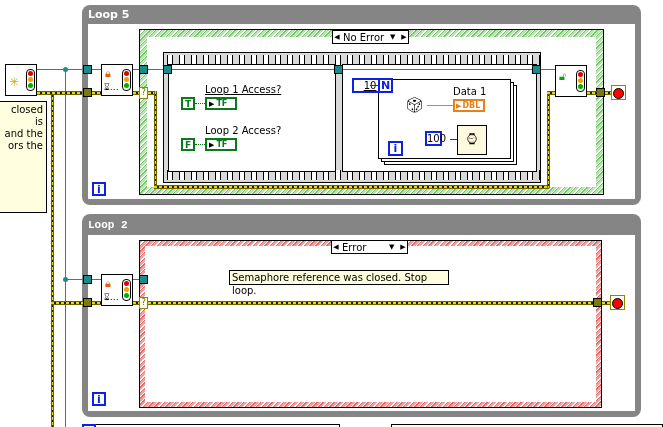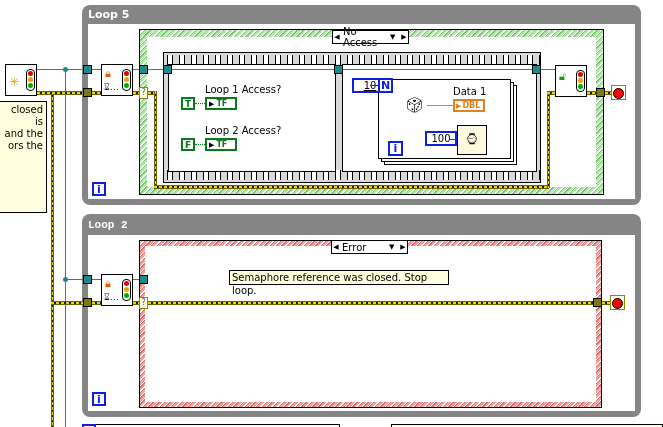--- a/index.html
+++ b/index.html
@@ -85,21 +85,21 @@
   </div>
 </div>
 <div class="abs wire-teal" style="left:133px;top:69px;width:10px;height:1px;"></div>
 <div class="abs wire-err" style="left:133px;top:91px;width:10px;height:4px;"></div>
 
 <div class="abs case-green" style="left:139px;top:29px;width:465px;height:166px;">
   <div class="abs case-inner" style="left:7px;top:7px;width:449px;height:150px;"></div>
 </div>
 <div class="abs selector" style="left:332px;top:30px;width:77px;">
   <span class="arr">◀</span>
-  <span class="lbl">No Access</span>
+  <span class="lbl">No Error</span>
   <span class="dd">▼</span>
   <span class="arr">▶</span>
 </div>
 
 <div class="abs tunnel-teal" style="left:139px;top:65px;width:9px;height:9px;"></div>
 <div class="abs" style="left:139px;top:87px;width:9px;height:12px;background:#fffff0;border:1px solid #8a8a00;font-size:8px;text-align:center;line-height:10px;color:#6a6a00;">?</div>
 
 <div class="abs wire-err" style="left:148px;top:91px;width:8px;height:4px;"></div>
 <div class="abs wire-err-v" style="left:154px;top:91px;width:3px;height:96px;"></div>
 <div class="abs wire-err" style="left:154px;top:185px;width:395px;height:4px;"></div>
@@ -110,21 +110,21 @@
   <div class="holes" style="top:2px;"></div>
   <div class="holes" style="bottom:2px;"></div>
 </div>
 <div class="abs frame" style="left:168px;top:64px;width:168px;height:108px;"></div>
 <div class="abs frame" style="left:342px;top:64px;width:195px;height:108px;"></div>
 <div class="abs wire-teal" style="left:148px;top:69px;width:409px;height:1px;"></div>
 <div class="abs tunnel-teal" style="left:163px;top:65px;width:9px;height:9px;"></div>
 <div class="abs tunnel-teal" style="left:334px;top:65px;width:9px;height:9px;"></div>
 <div class="abs tunnel-teal" style="left:532px;top:65px;width:9px;height:9px;"></div>
 
-<div class="abs label" style="left:205px;top:84px;">Loop 1 Access?</div>
+<div class="abs label" style="left:205px;top:84px;text-decoration:underline;">Loop 1 Access?</div>
 <div class="abs bool-const" style="left:181px;top:97px;width:14px;height:13px;">T</div>
 <div class="abs" style="left:195px;top:103px;width:10px;border-top:1px dotted #0a7a1a;"></div>
 <div class="abs bool-ind" style="left:205px;top:97px;width:32px;height:13px;">
     <span style="color:#000;font-size:7px;margin:0 2px;">▶</span>
     <span>TF</span>
   </div>
 
 <div class="abs label" style="left:205px;top:125px;">Loop 2 Access?</div>
 <div class="abs bool-const" style="left:181px;top:138px;width:14px;height:13px;">F</div>
 <div class="abs" style="left:195px;top:144px;width:10px;border-top:1px dotted #0a7a1a;"></div>
@@ -141,21 +141,21 @@
 <div class="abs iter" style="left:378px;top:78px;width:15px;height:15px;">N</div>
 
 <div class="abs" style="left:405px;top:96px;width:22px;height:20px;font-size:15px;line-height:18px;">🎲︎</div>
 <div class="abs wire-orange" style="left:427px;top:105px;width:26px;height:1px;"></div>
 <div class="abs label" style="left:453px;top:86px;">Data 1</div>
 <div class="abs dbl-ind" style="left:453px;top:99px;width:32px;height:13px;">
     <span style="color:#e8801a;font-size:7px;margin:0 1px;">▶</span>
     <span>DBL</span>
   </div>
 
-<div class="abs const-num" style="left:425px;top:131px;width:32px;height:15px;line-height:11px;">100</div>
+<div class="abs const-num" style="left:425px;top:131px;width:17px;height:15px;line-height:11px;">100</div>
 <div class="abs wire-blue" style="left:450px;top:139px;width:7px;height:1px;"></div>
 <div class="abs" style="left:457px;top:125px;width:30px;height:30px;background:#fffadf;border:1px solid #000;text-align:center;font-size:16px;line-height:28px;">
   <span>⌚︎</span>
 </div>
 <div class="abs iter" style="left:388px;top:141px;width:15px;height:15px;">i</div>
 
 <div class="abs tunnel-err" style="left:596px;top:88px;width:9px;height:9px;"></div>
 <div class="abs subvi" style="left:555px;top:65px;width:32px;height:32px;">
   <span class="abs" style="left:3px;top:4px;font-size:11px;color:#10a010;">🔓︎</span>
   <div class="abs traffic" style="left:20px;top:4px;">

